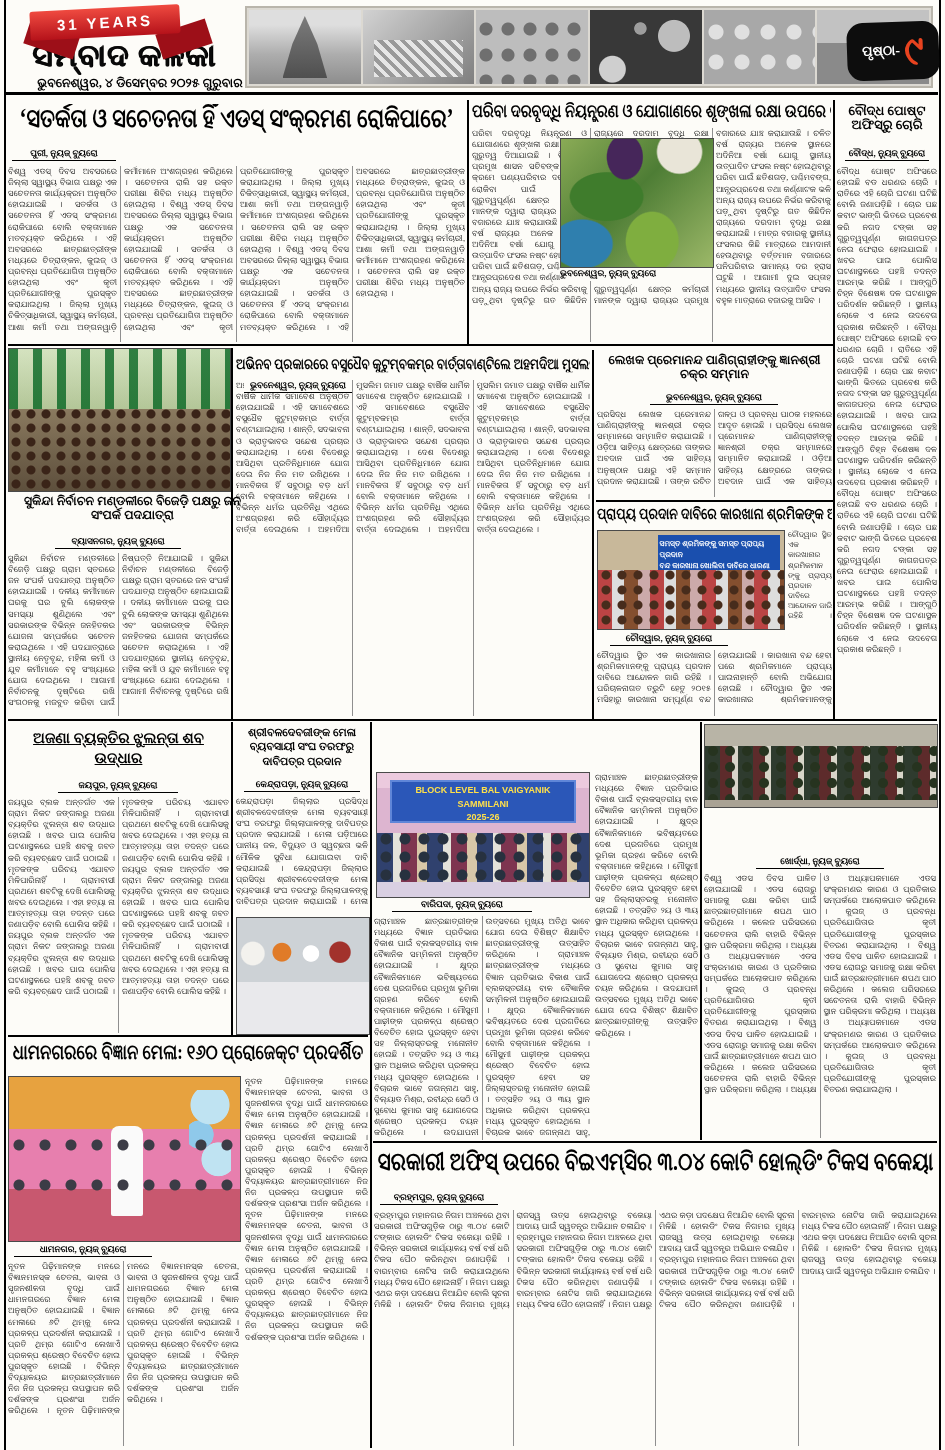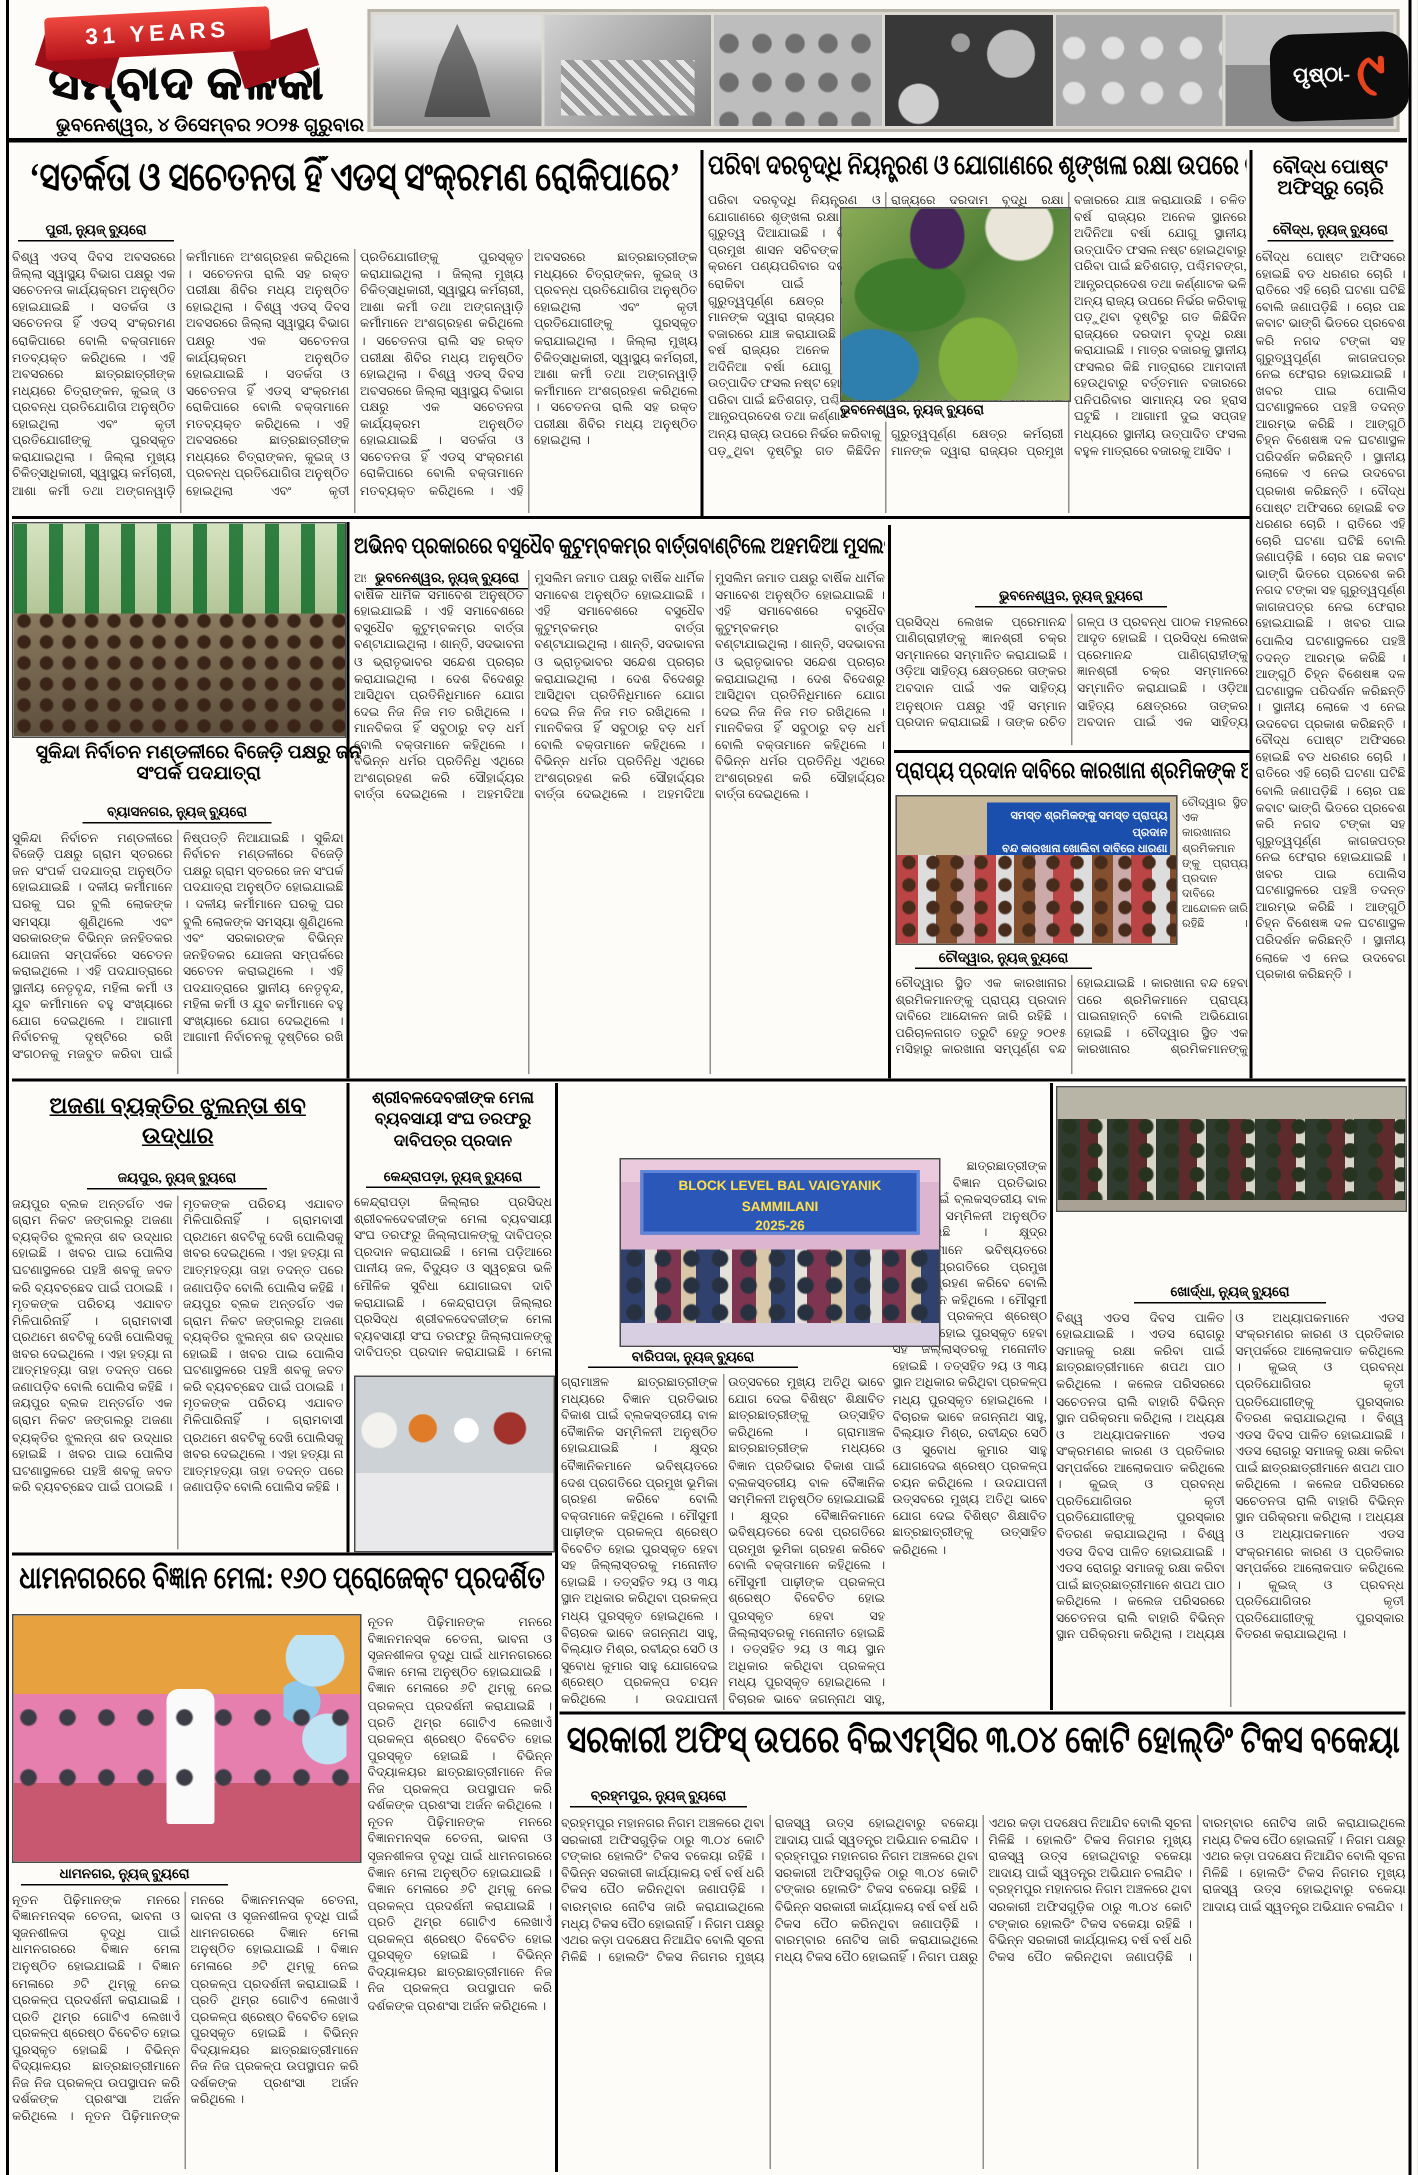--- a/index.html
+++ b/index.html
@@ -42,26 +42,26 @@
      radial-gradient(ellipse at 30% 45%,#3f7c2c 0 24%,rgba(0,0,0,0) 25%),
      linear-gradient(135deg,#8aab56,#4e7d35 45%,#9cb868);}
   #ph-bjd::before{content:"";position:absolute;inset:0 0 55% 0;
      background:repeating-linear-gradient(90deg,rgba(20,110,45,.85) 0 9px,rgba(230,235,215,.25) 9px 24px),
      linear-gradient(#cfe0b8,#9fb77f);}
   #ph-bjd::after{content:"";position:absolute;inset:42% 0 0 0;
      background:radial-gradient(circle at 7px 5px,#3a2418 4px,rgba(0,0,0,0) 5px),
      linear-gradient(#8a7a5f,#5d4f3c);background-size:15px 14px,100% 100%;}
   #ph-protest{background:#c8b89a;}
   #ph-protest .banner{position:absolute;right:2%;top:4%;width:66%;height:42%;background:#1a4fae;
-     color:#fff;font-weight:bold;font-size:7.5px;text-align:right;padding:3px 2px;box-sizing:border-box;line-height:1.5;}
+     color:#fff;font-weight:bold;font-size:7.5px;text-align:left;padding:3px 2px;box-sizing:border-box;line-height:1.5;}
   #ph-protest::after{content:"";position:absolute;inset:40% 0 0 0;
      background:radial-gradient(circle at 8px 5px,#472c1c 4px,rgba(0,0,0,0) 5px),
      repeating-linear-gradient(90deg,#b44 0 14px,#ddd 14px 26px,#844f2f 26px 40px,#caa 40px 52px);
      background-size:16px 15px,100% 100%;}
-  #ph-balvaig{background:linear-gradient(#eccade 0 12%,#ddb5d0 12% 100%);margin-left:37px;}
+  #ph-balvaig{background:linear-gradient(#eccade 0 12%,#ddb5d0 12% 100%);}
   #ph-balvaig .banner{position:absolute;left:6%;top:6%;width:88%;height:34%;background:#2b57b8;
      color:#ffe04a;font-weight:bold;font-size:9px;text-align:center;line-height:1.5;padding-top:2px;
      box-sizing:border-box;font-family:"Liberation Sans",sans-serif;border:2px solid #5f86d8;}
   #ph-balvaig::after{content:"";position:absolute;inset:48% 0 12% 0;
      background:radial-gradient(circle at 9px 6px,#27313f 5px,rgba(0,0,0,0) 6px),
      repeating-linear-gradient(90deg,#30416e 0 16px,#e4e2da 16px 24px,#7e3550 24px 40px,#d8c7a8 40px 50px);
      background-size:19px 18px,100% 100%;}
   #ph-balvaig .floor{position:absolute;left:0;bottom:0;width:100%;height:12%;background:#d9cfe2;}
   #ph-handover{background:linear-gradient(#cdd2d6 0 55%,#e9e9ec 55%);}
   #ph-handover::before{content:"";position:absolute;inset:14% 0 30% 0;
@@ -165,20 +165,21 @@
 
   <div class="ph" id="ph-bjd" style="left:8px;top:348px;width:221px;height:142px;"></div>
   <div class="abs hl" style="left:8px;top:495px;width:221px;font-size:12.5px;margin-left:14px;">ସୁକିନ୍ଦା ନିର୍ବାଚନ ମଣ୍ଡଳୀରେ ବିଜେଡ଼ି ପକ୍ଷରୁ ଜନ ସଂପର୍କ ପଦଯାତ୍ରା</div>
   <div class="abs byline" style="left:55px;top:536px;width:126px;">ବ୍ୟାସନଗର, ନ୍ୟୁଜ୍ ବ୍ୟୁରୋ</div>
   <div class="abs body-txt two-col" style="left:8px;top:553px;width:221px;height:163px;">ସୁକିନ୍ଦା ନିର୍ବାଚନ ମଣ୍ଡଳୀରେ ବିଜେଡ଼ି ପକ୍ଷରୁ ଗ୍ରାମ ସ୍ତରରେ ଜନ ସଂପର୍କ ପଦଯାତ୍ରା ଅନୁଷ୍ଠିତ ହୋଇଯାଇଛି । ଦଳୀୟ କର୍ମୀମାନେ ଘରକୁ ଘର ବୁଲି ଲୋକଙ୍କ ସମସ୍ୟା ଶୁଣିଥିଲେ ଏବଂ ସରକାରଙ୍କ ବିଭିନ୍ନ ଜନହିତକର ଯୋଜନା ସମ୍ପର୍କରେ ସଚେତନ କରାଇଥିଲେ । ଏହି ପଦଯାତ୍ରାରେ ସ୍ଥାନୀୟ ନେତୃବୃନ୍ଦ, ମହିଳା କର୍ମୀ ଓ ଯୁବ କର୍ମୀମାନେ ବହୁ ସଂଖ୍ୟାରେ ଯୋଗ ଦେଇଥିଲେ । ଆଗାମୀ ନିର୍ବାଚନକୁ ଦୃଷ୍ଟିରେ ରଖି ସଂଗଠନକୁ ମଜବୁତ କରିବା ପାଇଁ ନିଷ୍ପତ୍ତି ନିଆଯାଇଛି । ସୁକିନ୍ଦା ନିର୍ବାଚନ ମଣ୍ଡଳୀରେ ବିଜେଡ଼ି ପକ୍ଷରୁ ଗ୍ରାମ ସ୍ତରରେ ଜନ ସଂପର୍କ ପଦଯାତ୍ରା ଅନୁଷ୍ଠିତ ହୋଇଯାଇଛି । ଦଳୀୟ କର୍ମୀମାନେ ଘରକୁ ଘର ବୁଲି ଲୋକଙ୍କ ସମସ୍ୟା ଶୁଣିଥିଲେ ଏବଂ ସରକାରଙ୍କ ବିଭିନ୍ନ ଜନହିତକର ଯୋଜନା ସମ୍ପର୍କରେ ସଚେତନ କରାଇଥିଲେ । ଏହି ପଦଯାତ୍ରାରେ ସ୍ଥାନୀୟ ନେତୃବୃନ୍ଦ, ମହିଳା କର୍ମୀ ଓ ଯୁବ କର୍ମୀମାନେ ବହୁ ସଂଖ୍ୟାରେ ଯୋଗ ଦେଇଥିଲେ । ଆଗାମୀ ନିର୍ବାଚନକୁ ଦୃଷ୍ଟିରେ ରଖି ସଂଗଠନକୁ ମଜବୁତ କରିବା ପାଇଁ ନିଷ୍ପତ୍ତି ନିଆଯାଇଛି ।</div>
 
   <div class="abs hl cond" style="left:236px;top:356px;width:354px;font-size:12px;">ଅଭିନବ ପ୍ରକାରରେ ବସୁଧୈବ କୁଟୁମ୍ବକମ୍‌ର ବାର୍ତ୍ତାବାଣ୍ଟିଲେ ଅହମଦିଆ ମୁସଲମାନମାନେ</div>
   <div class="abs byline" style="left:244px;top:380px;width:108px;">ଭୁବନେଶ୍ୱର, ନ୍ୟୁଜ୍ ବ୍ୟୁରୋ</div>
   <div class="abs body-txt three-col" style="left:236px;top:380px;width:354px;height:336px;">ଅହମଦିଆ ମୁସଲିମ ଜମାତ ପକ୍ଷରୁ ବାର୍ଷିକ ଧାର୍ମିକ ସମାବେଶ ଅନୁଷ୍ଠିତ ହୋଇଯାଇଛି । ଏହି ସମାବେଶରେ ବସୁଧୈବ କୁଟୁମ୍ବକମ୍‌ର ବାର୍ତ୍ତା ବଣ୍ଟାଯାଇଥିଲା । ଶାନ୍ତି, ସଦଭାବନା ଓ ଭ୍ରାତୃଭାବର ସନ୍ଦେଶ ପ୍ରଚାର କରାଯାଇଥିଲା । ଦେଶ ବିଦେଶରୁ ଆସିଥିବା ପ୍ରତିନିଧିମାନେ ଯୋଗ ଦେଇ ନିଜ ନିଜ ମତ ରଖିଥିଲେ । ମାନବିକତା ହିଁ ସବୁଠାରୁ ବଡ଼ ଧର୍ମ ବୋଲି ବକ୍ତାମାନେ କହିଥିଲେ । ବିଭିନ୍ନ ଧର୍ମର ପ୍ରତିନିଧି ଏଥିରେ ଅଂଶଗ୍ରହଣ କରି ସୌହାର୍ଦ୍ଦ୍ୟର ବାର୍ତ୍ତା ଦେଇଥିଲେ । ଅହମଦିଆ ମୁସଲିମ ଜମାତ ପକ୍ଷରୁ ବାର୍ଷିକ ଧାର୍ମିକ ସମାବେଶ ଅନୁଷ୍ଠିତ ହୋଇଯାଇଛି । ଏହି ସମାବେଶରେ ବସୁଧୈବ କୁଟୁମ୍ବକମ୍‌ର ବାର୍ତ୍ତା ବଣ୍ଟାଯାଇଥିଲା । ଶାନ୍ତି, ସଦଭାବନା ଓ ଭ୍ରାତୃଭାବର ସନ୍ଦେଶ ପ୍ରଚାର କରାଯାଇଥିଲା । ଦେଶ ବିଦେଶରୁ ଆସିଥିବା ପ୍ରତିନିଧିମାନେ ଯୋଗ ଦେଇ ନିଜ ନିଜ ମତ ରଖିଥିଲେ । ମାନବିକତା ହିଁ ସବୁଠାରୁ ବଡ଼ ଧର୍ମ ବୋଲି ବକ୍ତାମାନେ କହିଥିଲେ । ବିଭିନ୍ନ ଧର୍ମର ପ୍ରତିନିଧି ଏଥିରେ ଅଂଶଗ୍ରହଣ କରି ସୌହାର୍ଦ୍ଦ୍ୟର ବାର୍ତ୍ତା ଦେଇଥିଲେ । ଅହମଦିଆ ମୁସଲିମ ଜମାତ ପକ୍ଷରୁ ବାର୍ଷିକ ଧାର୍ମିକ ସମାବେଶ ଅନୁଷ୍ଠିତ ହୋଇଯାଇଛି । ଏହି ସମାବେଶରେ ବସୁଧୈବ କୁଟୁମ୍ବକମ୍‌ର ବାର୍ତ୍ତା ବଣ୍ଟାଯାଇଥିଲା । ଶାନ୍ତି, ସଦଭାବନା ଓ ଭ୍ରାତୃଭାବର ସନ୍ଦେଶ ପ୍ରଚାର କରାଯାଇଥିଲା । ଦେଶ ବିଦେଶରୁ ଆସିଥିବା ପ୍ରତିନିଧିମାନେ ଯୋଗ ଦେଇ ନିଜ ନିଜ ମତ ରଖିଥିଲେ । ମାନବିକତା ହିଁ ସବୁଠାରୁ ବଡ଼ ଧର୍ମ ବୋଲି ବକ୍ତାମାନେ କହିଥିଲେ । ବିଭିନ୍ନ ଧର୍ମର ପ୍ରତିନିଧି ଏଥିରେ ଅଂଶଗ୍ରହଣ କରି ସୌହାର୍ଦ୍ଦ୍ୟର ବାର୍ତ୍ତା ଦେଇଥିଲେ ।</div>
 
+  <div class="abs hl" style="left:597px;top:354px;width:235px;font-size:12.5px;">ଲେଖକ ପ୍ରେମାନନ୍ଦ ପାଣିଗ୍ରାହୀଙ୍କୁ ଜ୍ଞାନଶ୍ରୀ ଚକ୍ର ସମ୍ମାନ</div>
   <div class="abs byline" style="left:650px;top:392px;width:128px;">ଭୁବନେଶ୍ୱର, ନ୍ୟୁଜ୍ ବ୍ୟୁରୋ</div>
   <div class="abs body-txt two-col" style="left:597px;top:409px;width:235px;height:88px;">ପ୍ରସିଦ୍ଧ ଲେଖକ ପ୍ରେମାନନ୍ଦ ପାଣିଗ୍ରାହୀଙ୍କୁ ଜ୍ଞାନଶ୍ରୀ ଚକ୍ର ସମ୍ମାନରେ ସମ୍ମାନିତ କରାଯାଇଛି । ଓଡ଼ିଆ ସାହିତ୍ୟ କ୍ଷେତ୍ରରେ ତାଙ୍କର ଅବଦାନ ପାଇଁ ଏକ ସାହିତ୍ୟ ଅନୁଷ୍ଠାନ ପକ୍ଷରୁ ଏହି ସମ୍ମାନ ପ୍ରଦାନ କରାଯାଇଛି । ତାଙ୍କ ରଚିତ ଗଳ୍ପ ଓ ପ୍ରବନ୍ଧ ପାଠକ ମହଲରେ ଆଦୃତ ହୋଇଛି । ପ୍ରସିଦ୍ଧ ଲେଖକ ପ୍ରେମାନନ୍ଦ ପାଣିଗ୍ରାହୀଙ୍କୁ ଜ୍ଞାନଶ୍ରୀ ଚକ୍ର ସମ୍ମାନରେ ସମ୍ମାନିତ କରାଯାଇଛି । ଓଡ଼ିଆ ସାହିତ୍ୟ କ୍ଷେତ୍ରରେ ତାଙ୍କର ଅବଦାନ ପାଇଁ ଏକ ସାହିତ୍ୟ ଅନୁଷ୍ଠାନ ପକ୍ଷରୁ ଏହି ସମ୍ମାନ ପ୍ରଦାନ କରାଯାଇଛି । ତାଙ୍କ ରଚିତ ଗଳ୍ପ ଓ ପ୍ରବନ୍ଧ ପାଠକ ମହଲରେ ଆଦୃତ ହୋଇଛି ।</div>
 
   <div class="abs hl cond" style="left:597px;top:506px;width:235px;font-size:12.5px;">ପ୍ରାପ୍ୟ ପ୍ରଦାନ ଦାବିରେ କାରଖାନା ଶ୍ରମିକଙ୍କ ଆନ୍ଦୋଳନ</div>
   <div class="ph" id="ph-protest" style="left:597px;top:530px;width:186px;height:98px;">
     <div class="banner">
       <div>ସମସ୍ତ ଶ୍ରମିକଙ୍କୁ ସମସ୍ତ ପ୍ରାପ୍ୟ ପ୍ରଦାନ</div>
       <div>ବନ୍ଦ କାରଖାନା ଖୋଲିବା ଦାବିରେ ଧାରଣା</div>
     </div>
   </div>

